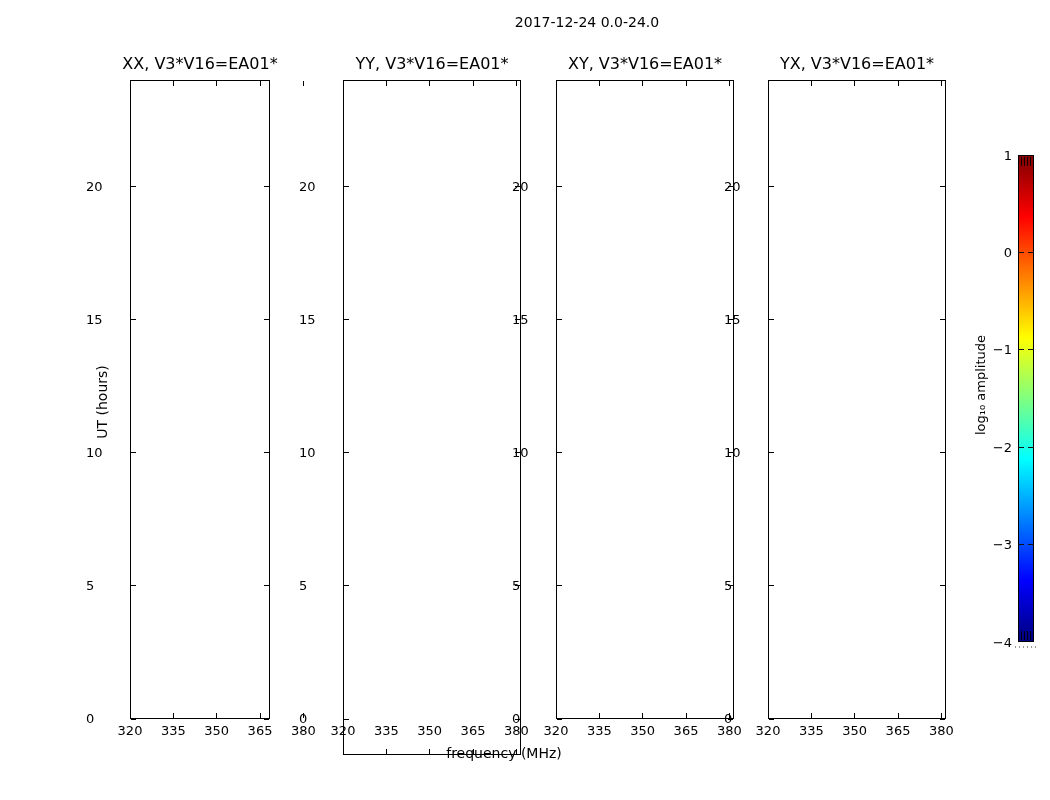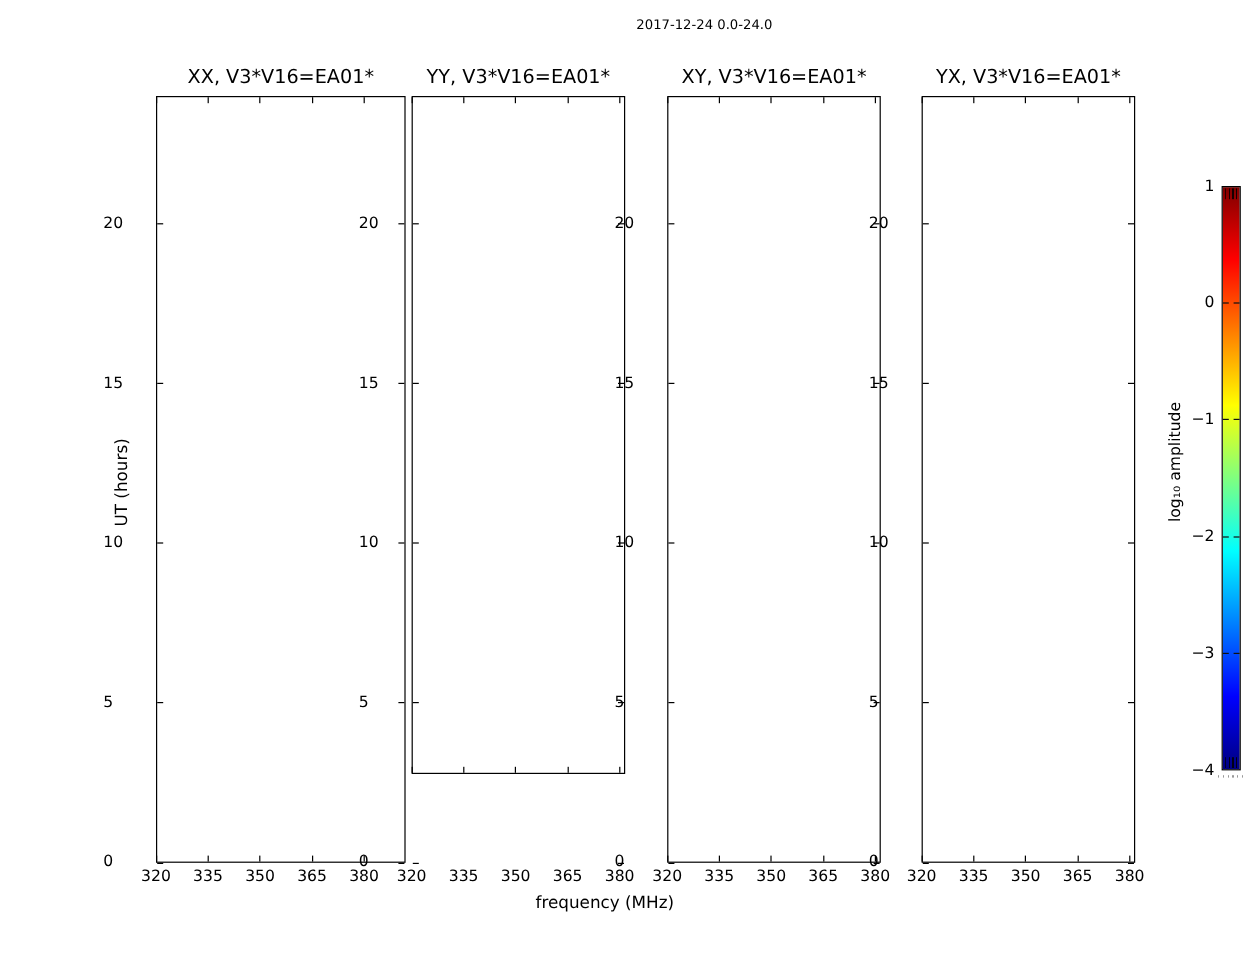--- a/index.html
+++ b/index.html
@@ -3,21 +3,21 @@
 <meta charset="utf-8">
 <style>
   html,body{margin:0;padding:0;background:#ffffff;}
   #figure{
     position:relative;width:1050px;height:800px;background:#ffffff;
     font-family:"DejaVu Sans","Liberation Sans",sans-serif;color:#000;
     overflow:hidden;
   }
   .fig-title{
     position:absolute;left:587px;top:14px;transform:translateX(-50%);
-    font-size:11px;white-space:nowrap;
+    font-size:14px;white-space:nowrap;
   }
   .panel{position:absolute;}
   .axes-box{
     position:absolute;left:0;top:0;width:100%;height:100%;
     border:1px solid #000;box-sizing:border-box;background:#fff;
   }
   .panel-title{
     position:absolute;left:50%;top:-24px;transform:translateX(-50%);
     font-size:16px;line-height:16px;white-space:nowrap;
   }
@@ -65,21 +65,21 @@
     background:repeating-linear-gradient(90deg,#999 0 1px,transparent 1px 4px);
   }
 </style>
 </head>
 <body>
 
 <div id="figure">
   <div class="fig-title">2017-12-24 0.0-24.0</div>
 
   <div id="panels">
-      <div class="panel" style="left: 130px; top: 80px; width: 208px; height: 639px;">
+      <div class="panel" style="left: 130px; top: 80px; width: 140px; height: 639px;">
         <div class="axes-box"></div>
         <div class="panel-title">XX, V3*V16=EA01*</div>
         <div class="tick" style="left: -0.5px; bottom: 1px; width: 1px; height: 5px;"></div>
         <div class="tick" style="left: -0.5px; top: 1px; width: 1px; height: 5px;"></div>
         <div class="xtick-label" style="left: 0px; top: 644px;">320</div>
         <div class="tick" style="left: 42.8442px; bottom: 1px; width: 1px; height: 5px;"></div>
         <div class="tick" style="left: 42.8442px; top: 1px; width: 1px; height: 5px;"></div>
         <div class="xtick-label" style="left: 43.3442px; top: 644px;">335</div>
         <div class="tick" style="left: 86.1883px; bottom: 1px; width: 1px; height: 5px;"></div>
         <div class="tick" style="left: 86.1883px; top: 1px; width: 1px; height: 5px;"></div>
@@ -99,21 +99,21 @@
         <div class="tick" style="top: 372.25px; left: 1px; width: 5px; height: 1px;"></div>
         <div class="tick" style="top: 372.25px; right: 1px; width: 5px; height: 1px;"></div>
         <div class="ytick-label" style="left: -44px; top: 365.75px;">10</div>
         <div class="tick" style="top: 239.125px; left: 1px; width: 5px; height: 1px;"></div>
         <div class="tick" style="top: 239.125px; right: 1px; width: 5px; height: 1px;"></div>
         <div class="ytick-label" style="left: -44px; top: 232.625px;">15</div>
         <div class="tick" style="top: 106px; left: 1px; width: 5px; height: 1px;"></div>
         <div class="tick" style="top: 106px; right: 1px; width: 5px; height: 1px;"></div>
         <div class="ytick-label" style="left: -44px; top: 99.5px;">20</div>
       </div>
-      <div class="panel" style="left: 343px; top: 80px; width: 178px; height: 565px;">
+      <div class="panel" style="left: 343px; top: 80px; width: 178px; height: 675px;">
         <div class="axes-box"></div>
         <div class="panel-title">YY, V3*V16=EA01*</div>
         <div class="tick" style="left: -0.5px; bottom: 1px; width: 1px; height: 5px;"></div>
         <div class="tick" style="left: -0.5px; top: 1px; width: 1px; height: 5px;"></div>
         <div class="xtick-label" style="left: 0px; top: 644px;">320</div>
         <div class="tick" style="left: 42.8442px; bottom: 1px; width: 1px; height: 5px;"></div>
         <div class="tick" style="left: 42.8442px; top: 1px; width: 1px; height: 5px;"></div>
         <div class="xtick-label" style="left: 43.3442px; top: 644px;">335</div>
         <div class="tick" style="left: 86.1883px; bottom: 1px; width: 1px; height: 5px;"></div>
         <div class="tick" style="left: 86.1883px; top: 1px; width: 1px; height: 5px;"></div>

